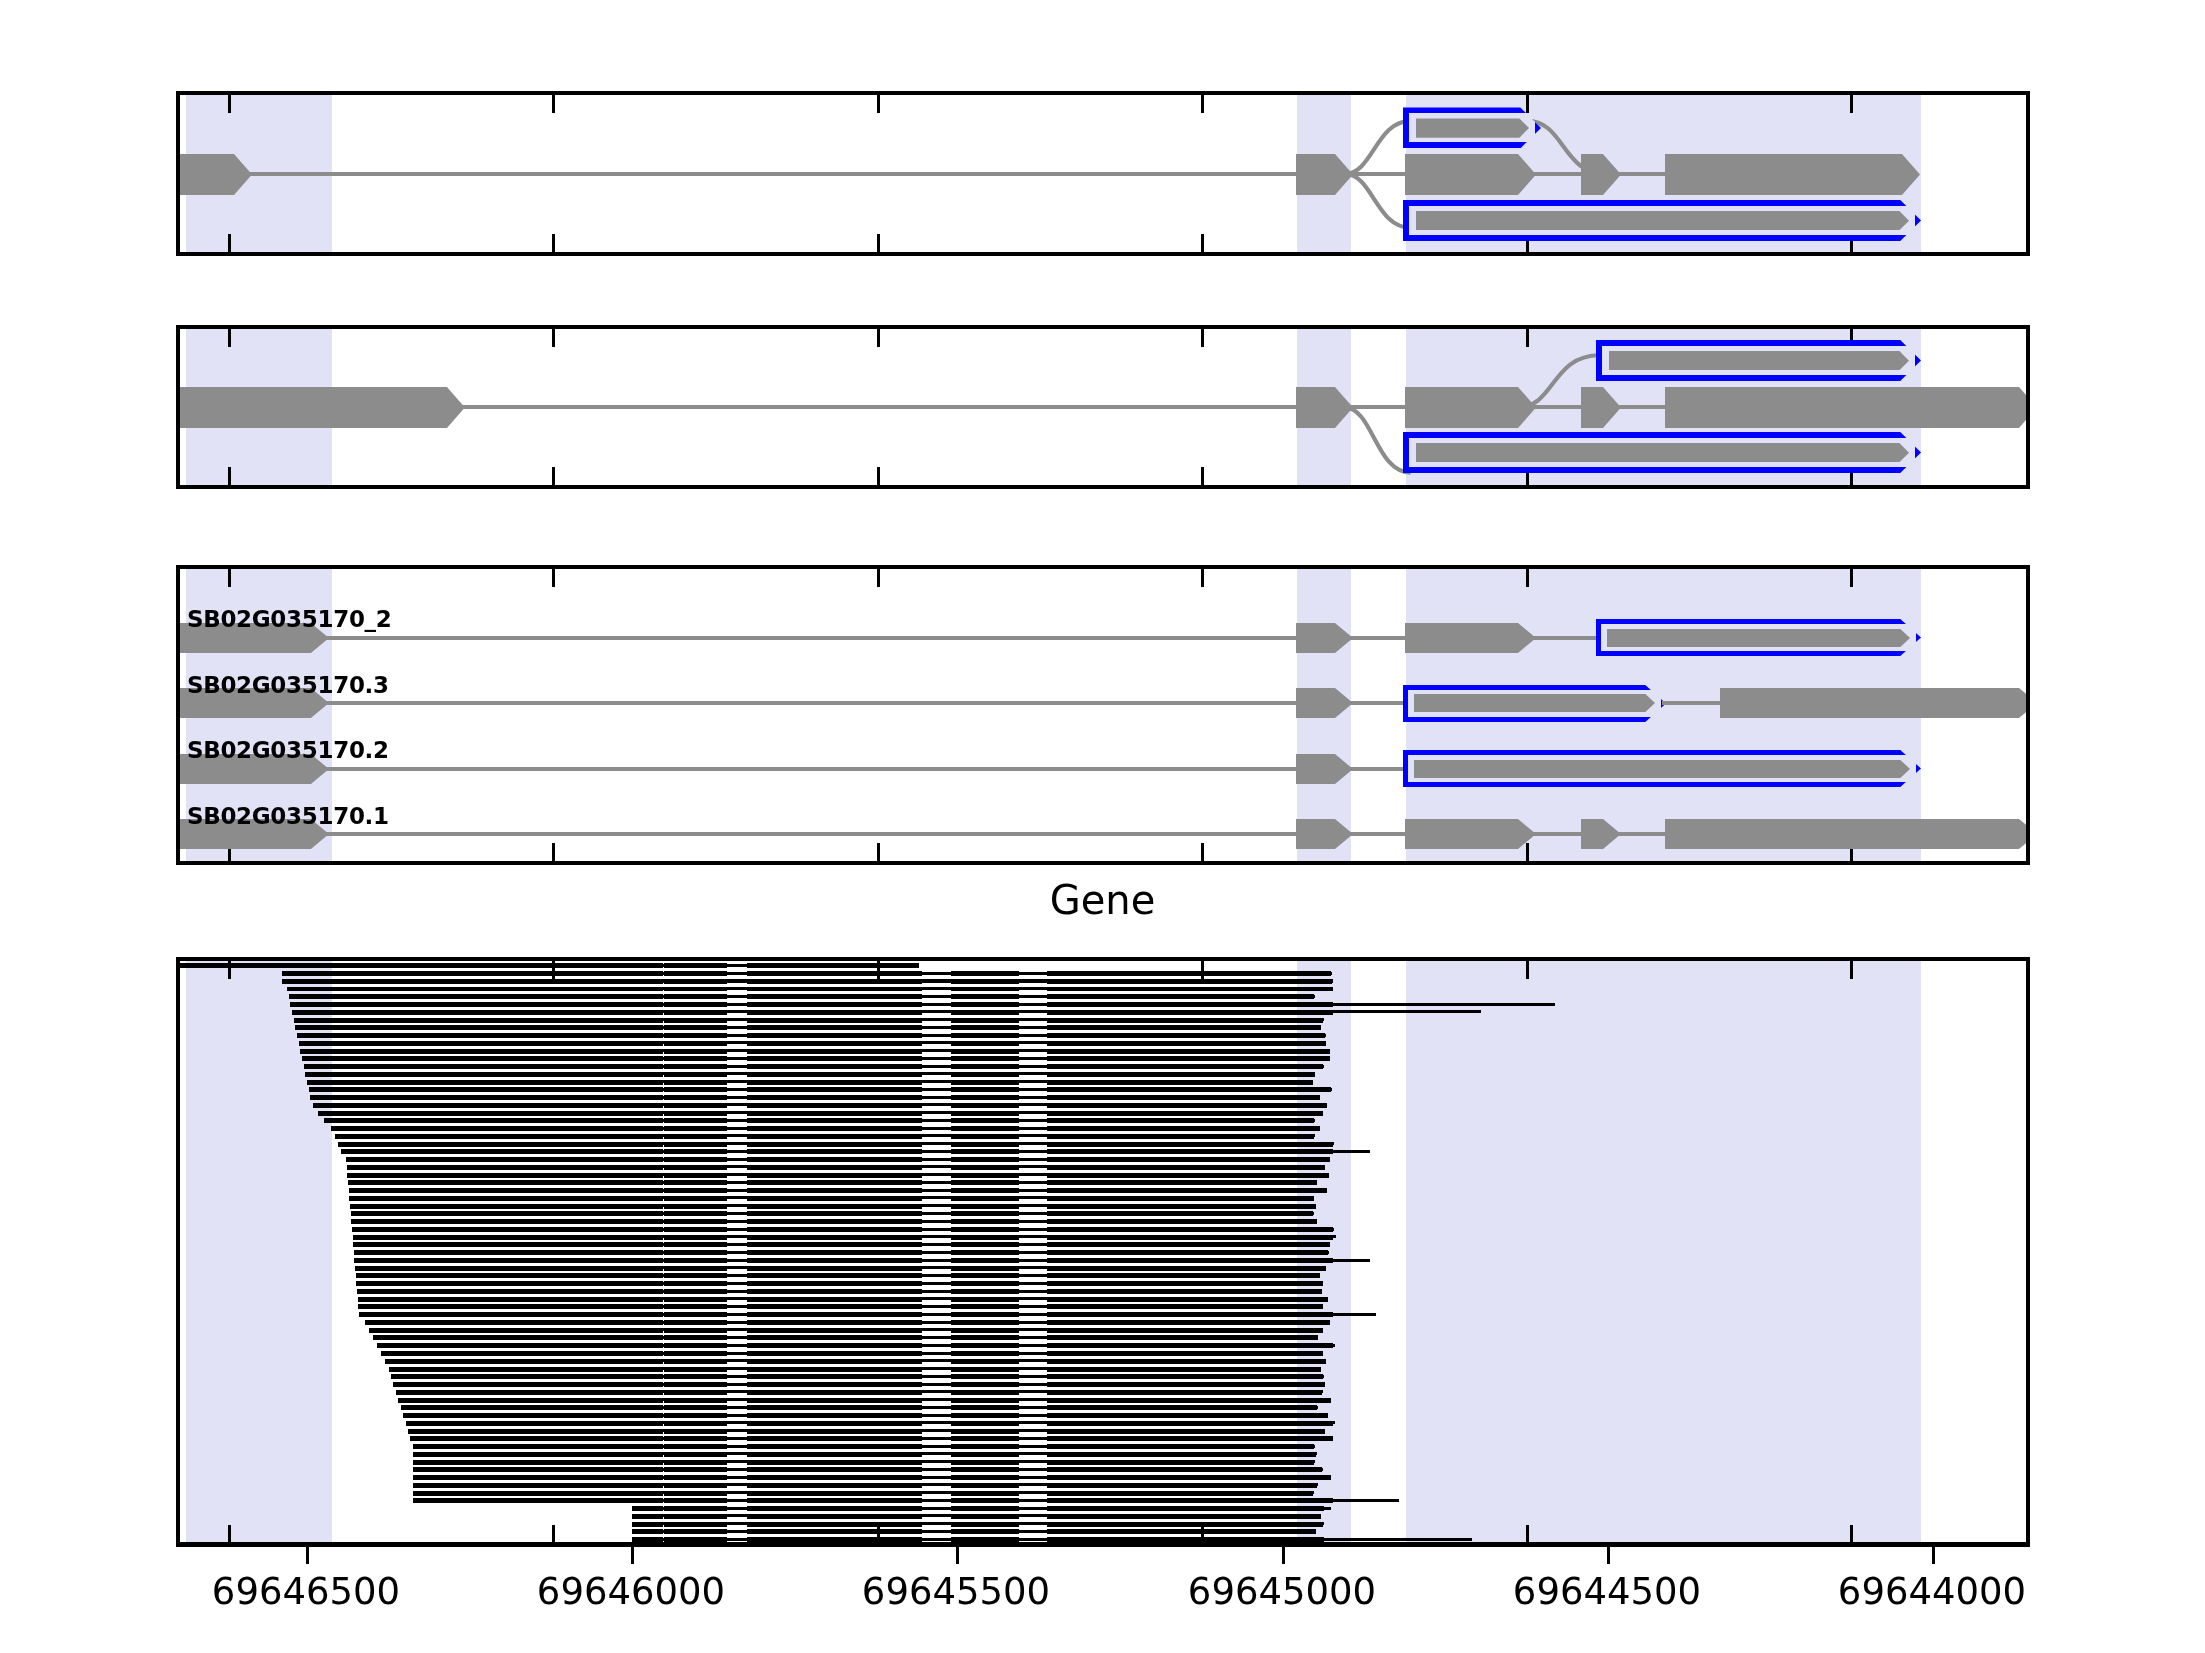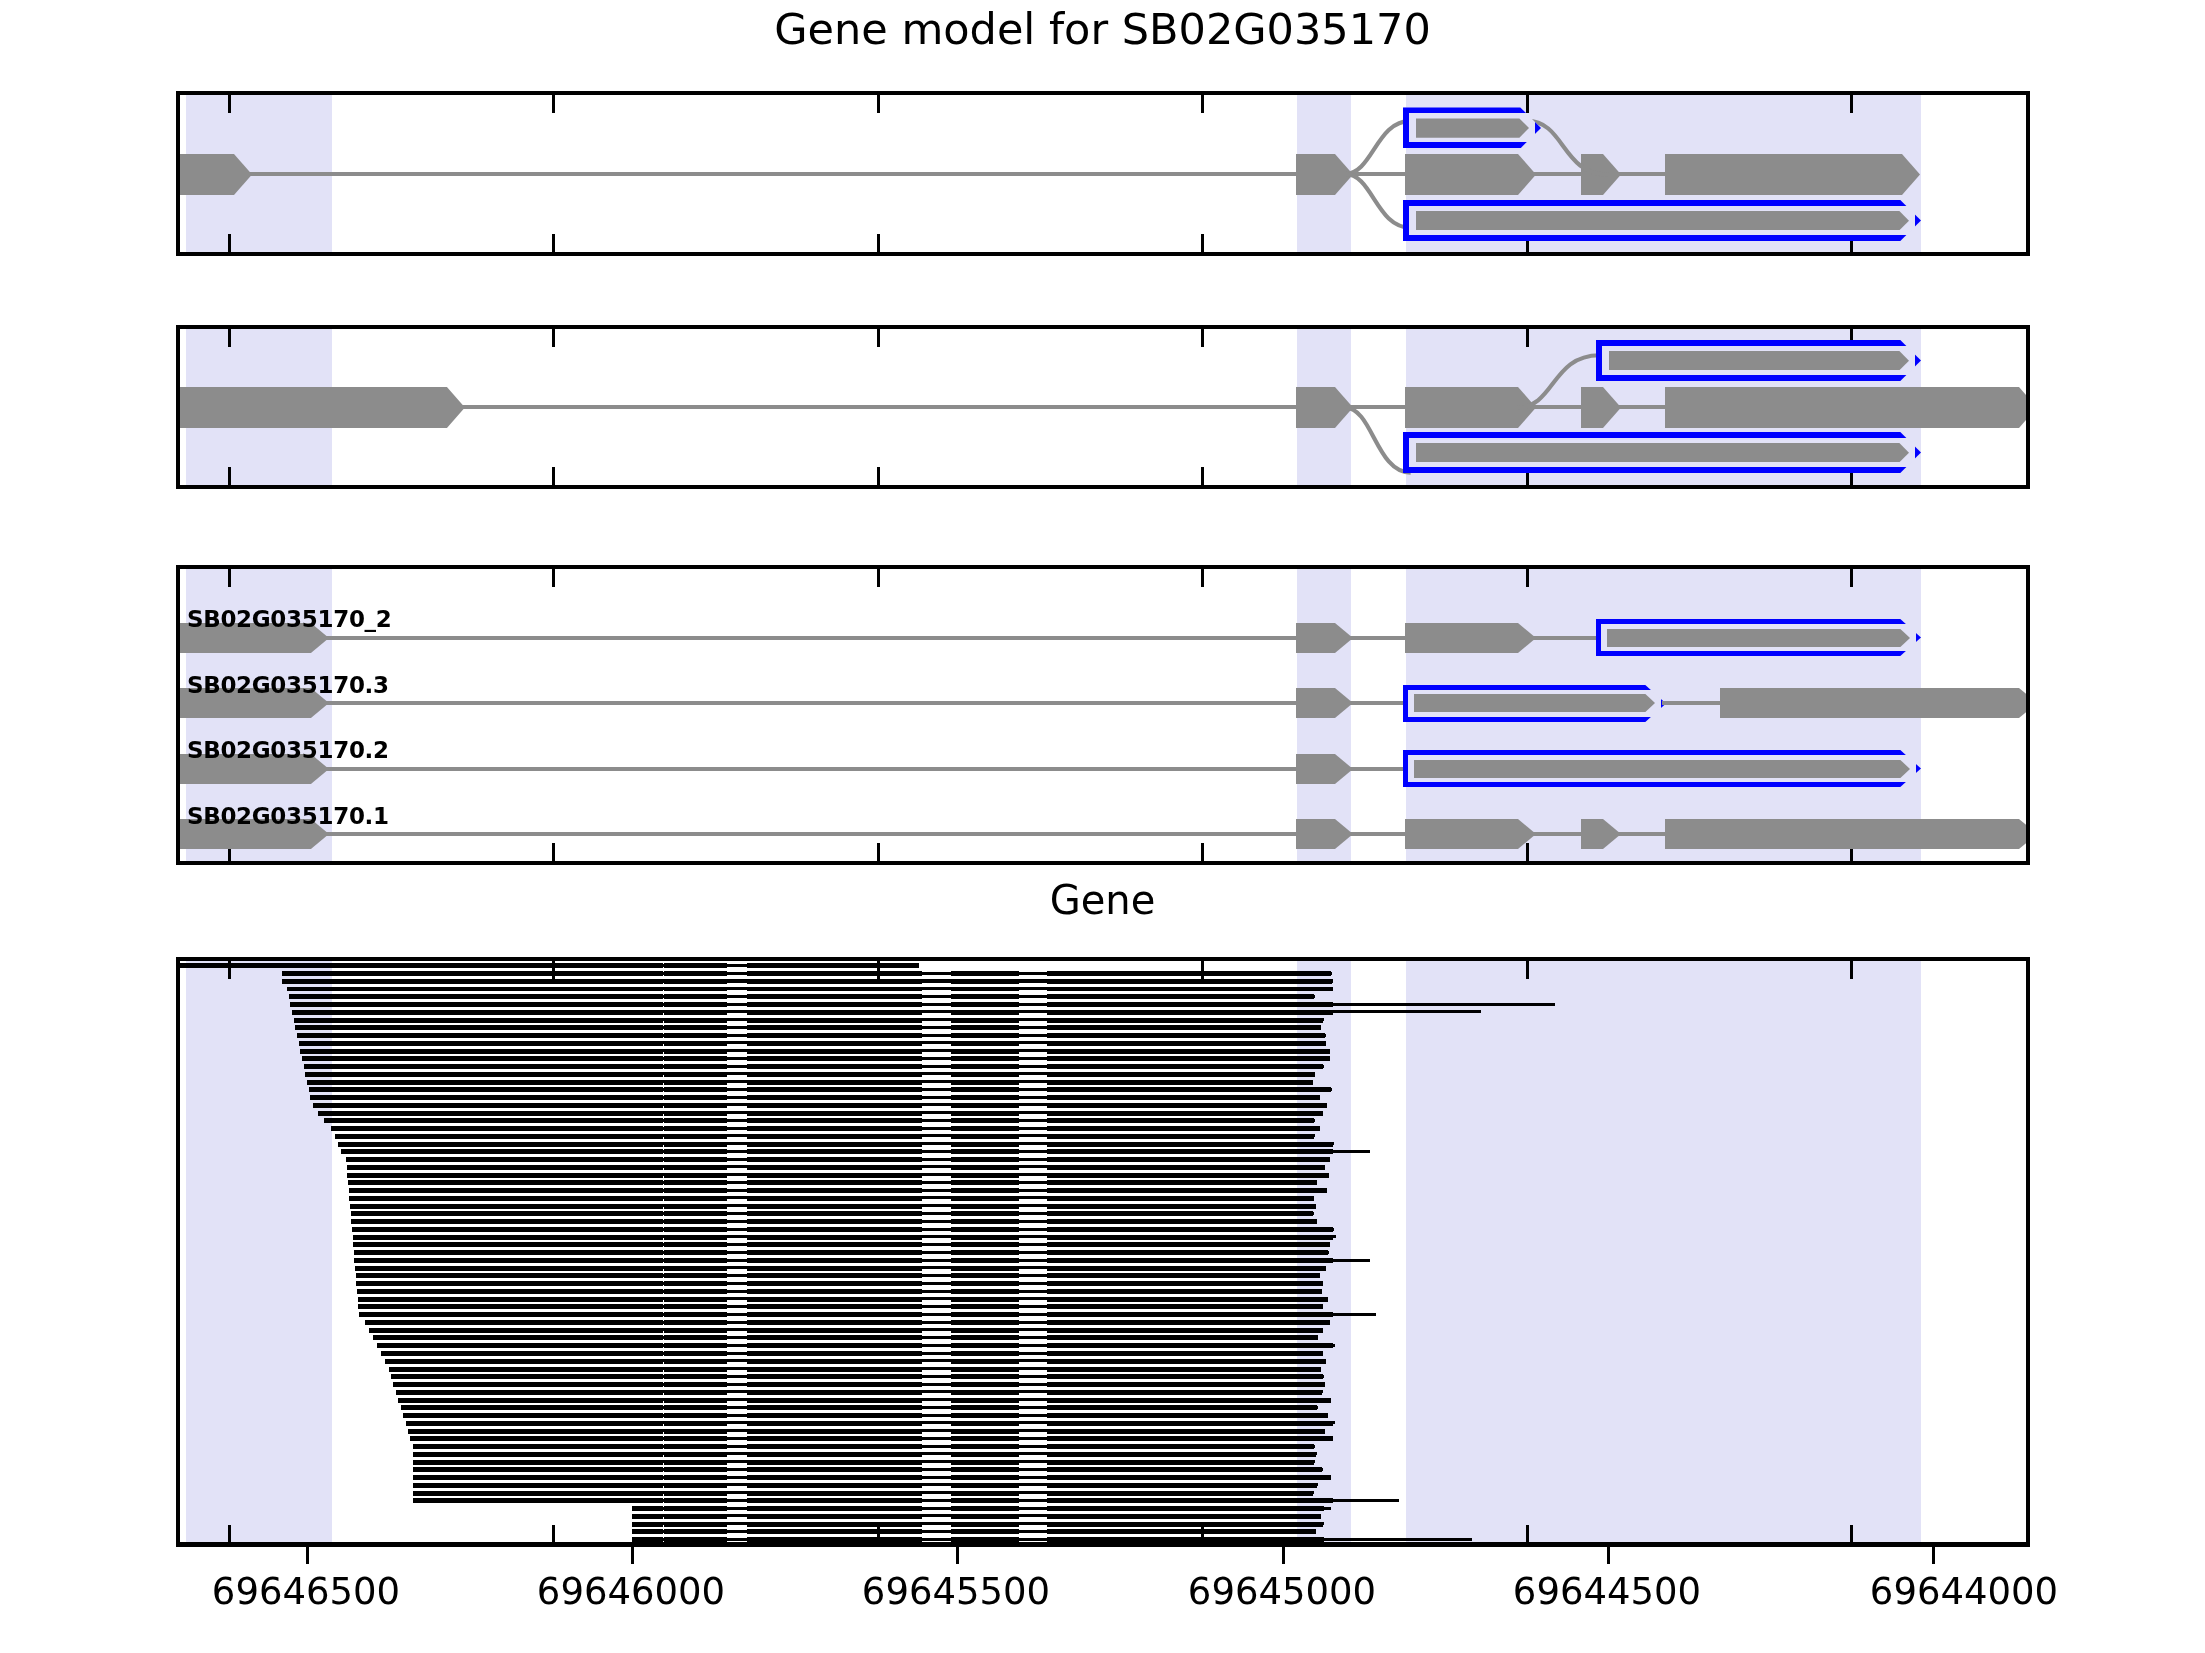--- a/index.html
+++ b/index.html
@@ -42,21 +42,20 @@
 
   .xtick{position:absolute;width:3.4px;height:18px;background:#000;top:1546px;}
   .xlab{position:absolute;top:1570px;font-size:37px;color:#000;text-align:center;white-space:nowrap;transform:translateX(-50%);}
   #xaxis-rule{position:absolute;left:176px;top:1542px;width:1854px;height:4.1px;background:#000;}
 </style>
 </head>
 <body>
 
 <div id="stage">
 
-  <div class="panel-title" id="t-main">Gene model for SB02G035170</div>
   <div class="panel-title" id="t-reads">Gene</div>
 
   <div class="axes" id="ax-gene">
     <div class="band" style="left:6.2px;width:146px;"></div>
     <div class="band" style="left:1117px;width:54px;"></div>
     <div class="band" style="left:1226px;width:515px;"></div>
 
     <div class="tick top" style="left:48px;"></div>
     <div class="tick top" style="left:372px;"></div>
     <div class="tick top" style="left:697px;"></div>
@@ -776,17 +775,17 @@
       <div class="xtick" style="left: 1282px;"></div>
       <div class="xtick" style="left: 1607px;"></div>
       <div class="xtick" style="left: 1932px;"></div>
     </div>
   <div id="xlabels-layer">
       <div class="xlab" style="left: 306px;">69646500</div>
       <div class="xlab" style="left: 631px;">69646000</div>
       <div class="xlab" style="left: 956px;">69645500</div>
       <div class="xlab" style="left: 1282px;">69645000</div>
       <div class="xlab" style="left: 1607px;">69644500</div>
-      <div class="xlab" style="left: 1932px; margin-left: 32px;">69644000</div>
+      <div class="xlab" style="left: 1932px;">69644000</div>
     </div>
 
 </div>
 
 
 </body></html>

